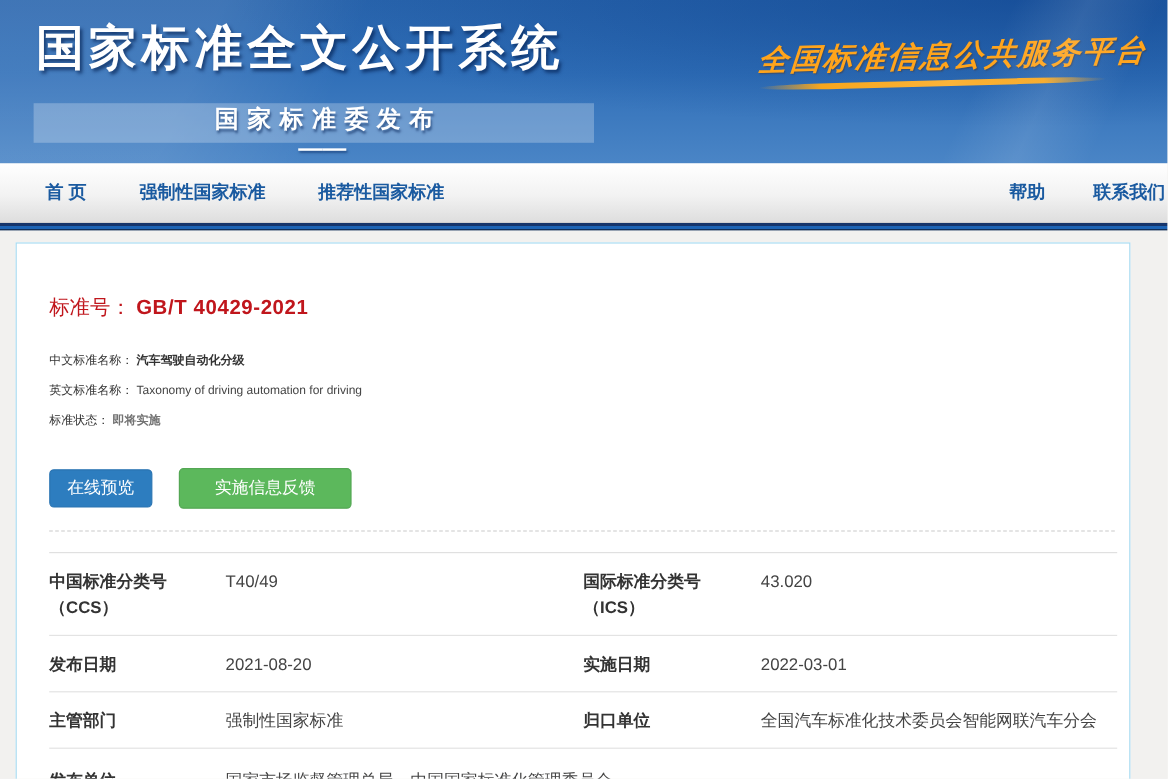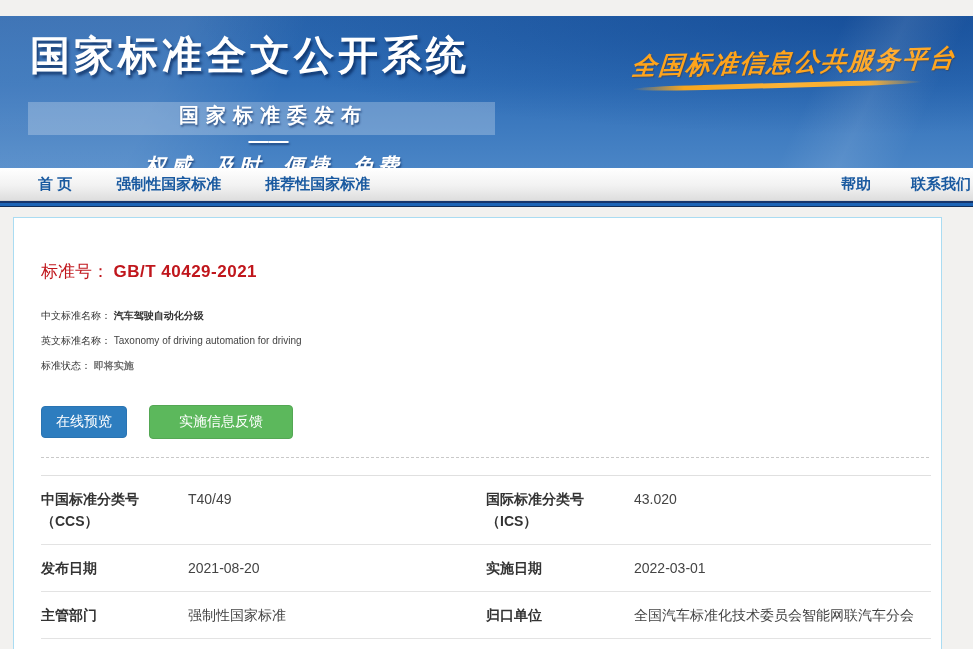--- a/index.html
+++ b/index.html
@@ -1,25 +1,25 @@
 <!DOCTYPE html>
 <html><head>
 <meta charset="utf-8">
 <style>
   * { margin:0; padding:0; box-sizing:border-box; }
   html,body { width:973px; height:649px; overflow:hidden;
     font-family:"Liberation Sans","DejaVu Sans",sans-serif;
     background:#f2f1ef; }
 
   
-  .banner { position:relative; width:973px; height:152px; overflow:hidden;
+  .banner { position:relative; width:973px; height:136px; overflow:hidden;
     background:
       radial-gradient(ellipse at 88% 0%, rgba(6,58,135,.50), rgba(6,58,135,0) 55%),
       linear-gradient(112deg, rgba(255,255,255,.10) 18%, rgba(255,255,255,0) 30%),
-      linear-gradient(to bottom, #2a66ae 0%, #306fb8 45%, #4a85c6 100%); margin-top: 16px; }
+      linear-gradient(to bottom, #2a66ae 0%, #306fb8 45%, #4a85c6 100%); }
   .banner::after { content:""; position:absolute; left:55%; top:-30px; width:70%; height:200px;
     background:linear-gradient(115deg, transparent 42%, rgba(255,255,255,.10) 50%, transparent 58%);
     pointer-events:none; }
   .banner-title { position:absolute; left:30px; top:12px; color:#fff;
     font-size:40px; font-weight:bold; letter-spacing:4px; white-space:nowrap;
     text-shadow:2px 3px 3px rgba(0,28,76,.65); }
   .brand { position:absolute; left:632px; top:30px; width:290px; text-align:center; }
   .brand-text { color:#ffa41b; font-size:25px; font-weight:bold; font-style:italic;
     letter-spacing:2px; white-space:nowrap; transform:skewX(-6deg) rotate(-1.5deg);
     text-shadow:1px 1px 1px rgba(90,40,0,.35); }
@@ -32,21 +32,21 @@
   .subbar .pub { font-family:"Liberation Serif","DejaVu Serif",serif;
     font-size:20px; font-weight:bold; letter-spacing:7px;
     text-shadow:1px 2px 2px rgba(0,30,80,.55); }
   .subbar .dash { font-size:20px; font-weight:bold; margin:0 16px 0 6px;
     text-shadow:1px 2px 2px rgba(0,30,80,.55); }
   .subbar .slogan { font-family:"Liberation Serif","DejaVu Serif",serif;
     font-size:21px; font-weight:bold; font-style:italic; letter-spacing:4px; word-spacing:10px;
     text-shadow:1px 2px 2px rgba(0,30,80,.55); }
 
   
-  .nav { display:flex; align-items:center; height:32px;
+  .nav { display:flex; align-items:center; height:49px;
     background:linear-gradient(to bottom,#ffffff 0%, #f2f2f2 55%, #dedede 100%); }
   .nav-left { display:flex; margin-left:38px; }
   .nav-right { display:flex; margin-left:auto; margin-right:2px; }
   .nav-item { color:#1a5aa0; font-size:15px; font-weight:bold; cursor:pointer; white-space:nowrap; }
   .nav-left .nav-item { margin-right:44px; }
   .nav-right .nav-item { margin-left:40px; }
   .nav-border { height:7px;
     background:linear-gradient(to bottom,#cfcfcf 0 1px, #16356b 1px 3px, #1d64b5 3px 6px, #122f58 6px 7px); }
 
   

